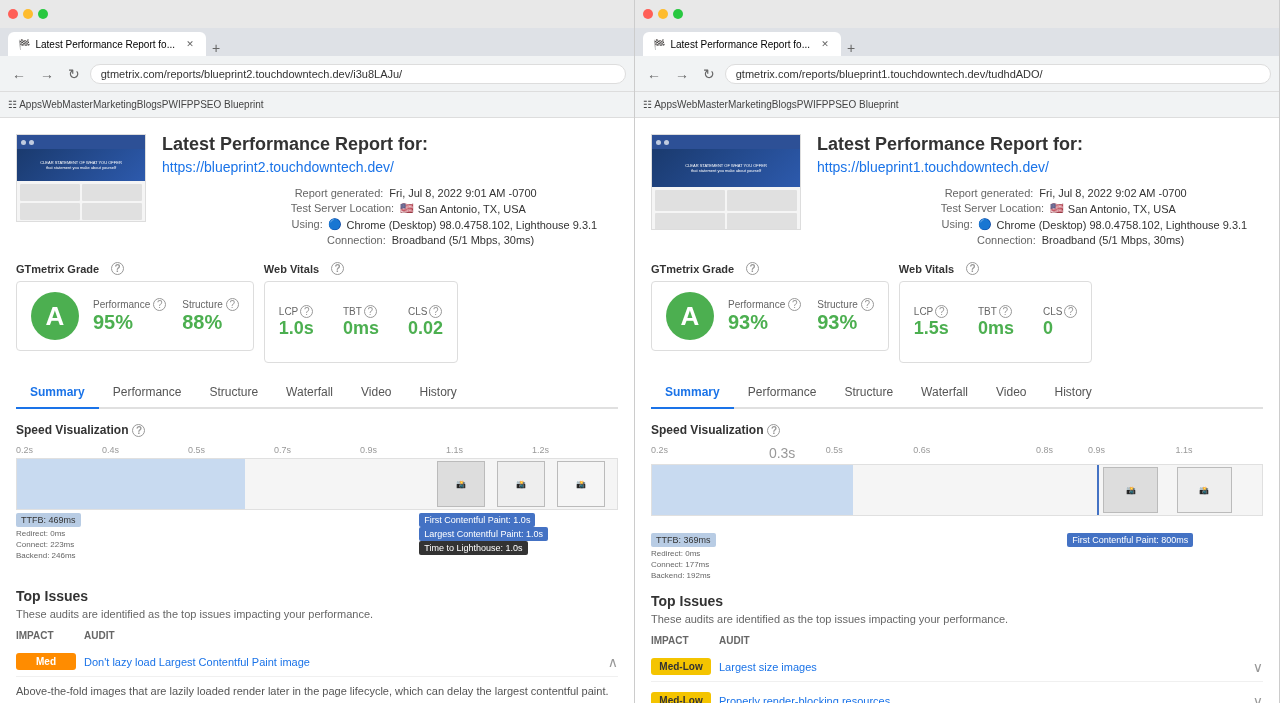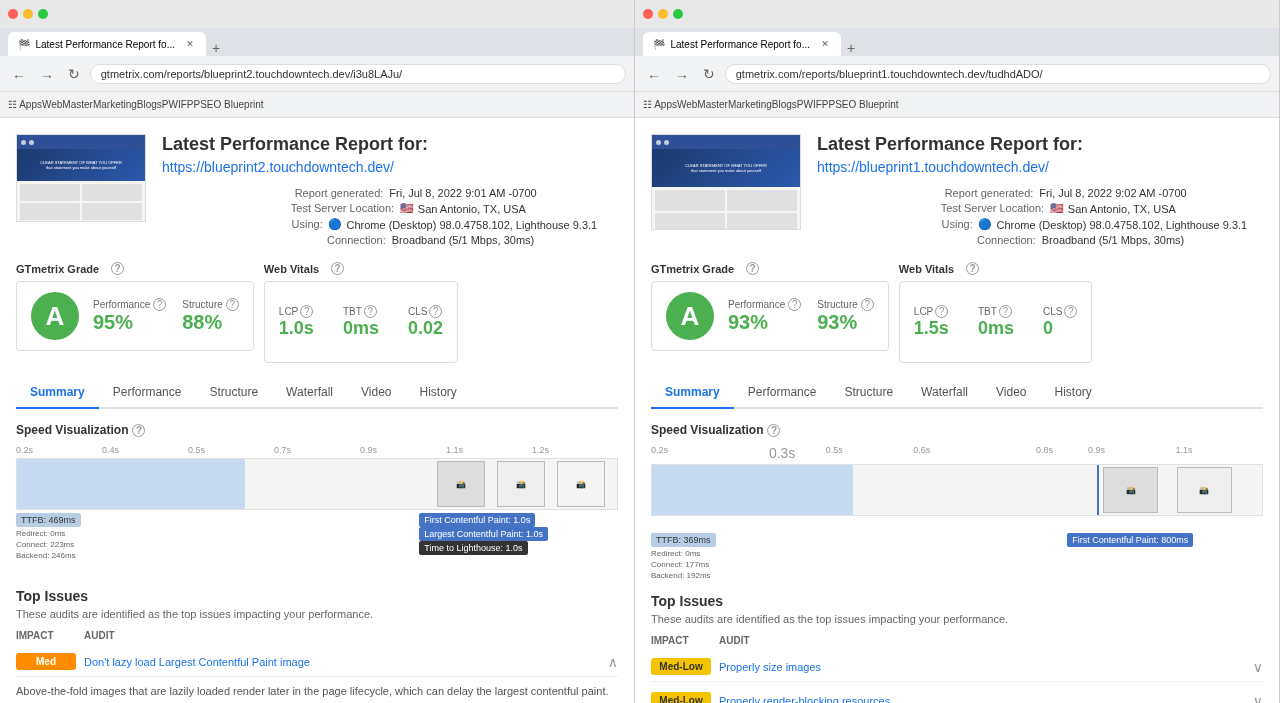--- a/index.html
+++ b/index.html
@@ -635,21 +635,21 @@
 
     <div>
       <div class="top-issues-title">Top Issues</div>
       <div class="top-issues-desc">These audits are identified as the top issues impacting your performance.</div>
       <div class="issues-table-header">
         <span class="col-impact">IMPACT</span>
         <span class="col-audit">AUDIT</span>
       </div>
       <div class="issue-row">
         <span class="impact-badge med-low">Med-Low</span>
-        <span class="audit-label">Properly size images</span>
+        <span class="audit-label">Largest size images</span>
         <span class="audit-expand">∨</span>
       </div>
       <div class="issue-row">
         <span class="impact-badge med-low">Med-Low</span>
         <span class="audit-label">Properly render-blocking resources</span>
         <span class="audit-expand">∨</span>
       </div>
     </div>
 
     <div class="focus-panel" style="margin-top:8px;">

